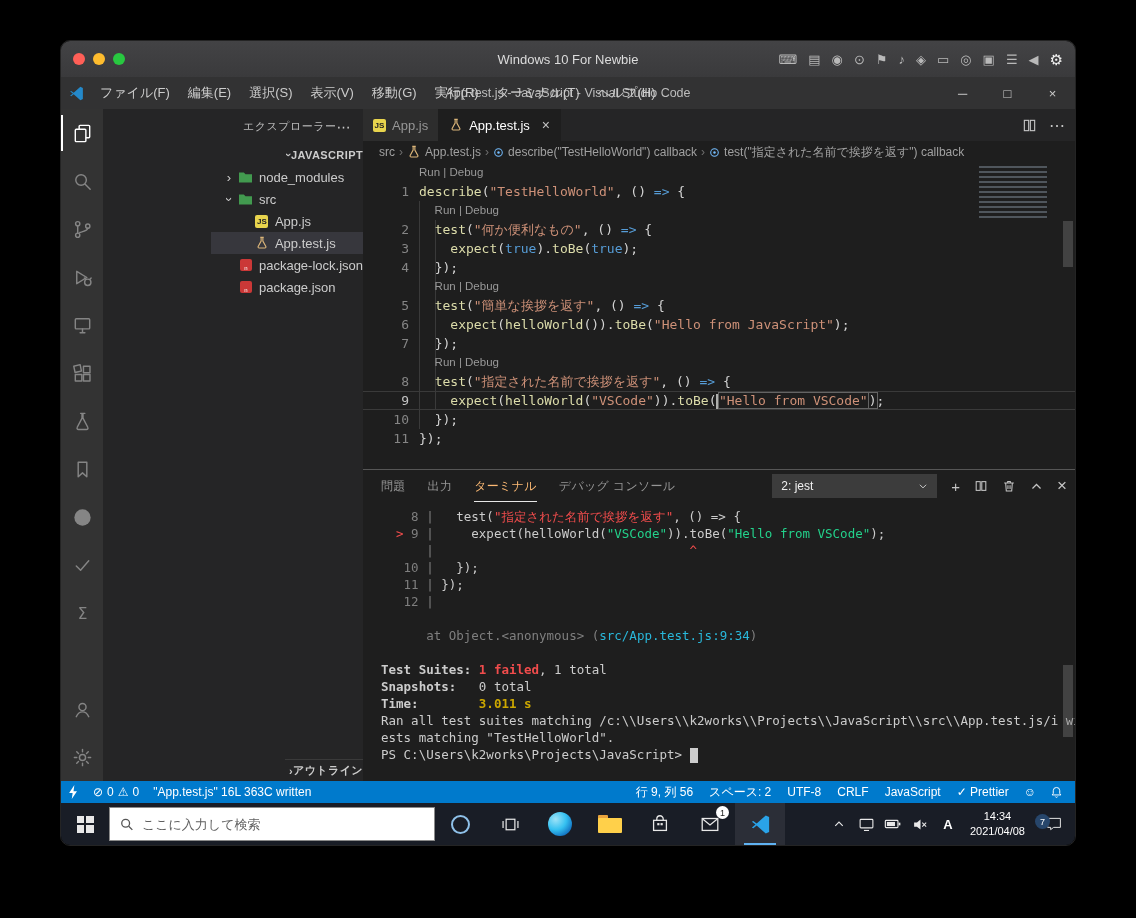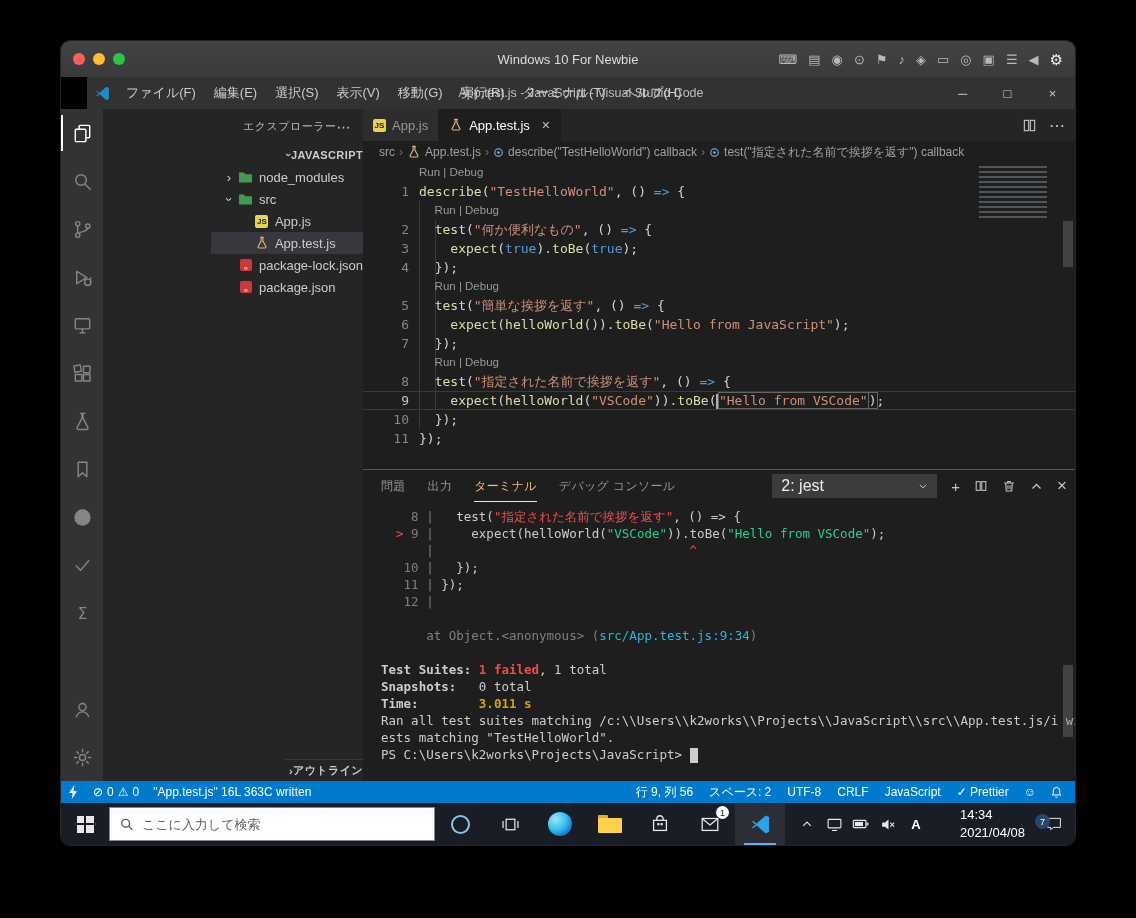--- a/index.html
+++ b/index.html
@@ -15,21 +15,21 @@
     display:flex; align-items:center; position:relative; padding:0 12px; }
   .lights { display:flex; gap:8px; }
   .light { width:12px; height:12px; border-radius:50%; }
   .light.red{ background:#ff5f57; } .light.yellow{ background:#febc2e; } .light.green{ background:#28c840; }
   .host-title { position:absolute; left:0; right:0; text-align:center; color:#dcdcdc; font-size:13px; pointer-events:none; }
   .host-icons { margin-left:auto; display:flex; gap:11px; align-items:center; z-index:2; }
   .hicon { color:#b9b9b9; font-size:13px; line-height:1; }
   .hicon:last-child { color:#f0f0f0; font-size:15px; }
 
   
-  .menubar { height:32px; background:#323233; flex:none; display:flex; align-items:center; position:relative;margin-left:26px; }
+  .menubar { height:32px; background:#323233; flex:none; display:flex; align-items:center; position:relative; }
   .vslogo { width:30px; display:flex; justify-content:center; }
   #menus { display:flex; z-index:2; }
   .menu-item { color:#cccccc; font-size:13px; padding:0 9px; line-height:32px; cursor:default; }
   .win-title { position:absolute; left:0; right:0; text-align:center; color:#bdbdbd; font-size:12.5px; pointer-events:none; }
   .win-controls { margin-left:auto; display:flex; z-index:2; }
   .wc { width:45px; height:32px; display:flex; align-items:center; justify-content:center; color:#cccccc; font-size:13px; }
 
   
   .main { flex:1; display:flex; min-height:0; }
   .activitybar { width:42px; background:var(--activitybar); display:flex; flex-direction:column; justify-content:space-between; flex:none; }
@@ -81,21 +81,21 @@
     background-size:68px 100%; background-repeat:no-repeat; }
   .vscroll { position:absolute; right:2px; width:10px; background:rgba(121,121,121,.4); }
   .ed-scroll { top:58px; height:46px; }
 
   
   .panel { height:312px; flex:none; border-top:1px solid #565656; display:flex; flex-direction:column; position:relative; background:#1e1e1e; }
   .panelhead { height:32px; display:flex; align-items:center; padding:0 8px 0 18px; flex:none; }
   .ptab { font-size:12px; color:#969696; margin-right:22px; line-height:30px; letter-spacing:.3px; }
   .ptab.active { color:#fdba74; border-bottom:1px solid #e7e7e7; }
   .phead-right { margin-left:auto; display:flex; align-items:center; gap:14px; color:#c5c5c5; }
-  .shell-select { width:165px; height:24px; background:#3c3c3c; border:1px solid #3c3c3c; color:#f0f0f0; font-size:16px; display:flex; align-items:center; padding:0 8px; justify-content:space-between; }
+  .shell-select { width:165px; height:24px; background:#3c3c3c; border:1px solid #3c3c3c; color:#f0f0f0; font-size:12px; display:flex; align-items:center; padding:0 8px; justify-content:space-between; }
   .picon { display:flex; align-items:center; font-size:15px; }
   .terminal { flex:1; padding:6px 0 0 18px; font-family:"DejaVu Sans Mono", monospace; font-size:12.5px; overflow:hidden; }
   .tline { white-space:pre; min-height:17px; line-height:17px; color:var(--t-white); }
   .c-g{color:var(--t-gray);} .c-w{color:var(--t-white);} .c-r{color:var(--t-red);} .c-gr{color:var(--t-green);}
   .c-c{color:var(--t-cyan);}
   .c-bw{color:var(--t-white);font-weight:bold;} .c-br{color:var(--t-red);font-weight:bold;}
   .c-bg{color:var(--t-green);font-weight:bold;} .c-by{color:var(--t-yellow);font-weight:bold;}
   .c-cur{display:inline-block;width:8px;height:15px;background:#cccccc;vertical-align:middle;}
   .pn-scroll { bottom:44px; height:72px; }
 
@@ -119,21 +119,21 @@
   .app-slot.active::after { content:""; position:absolute; bottom:0; left:9px; right:9px; height:2.5px; background:#5fb2f2; }
   .cortana { width:19px; height:19px; border:2px solid #8fc1e9; border-radius:50%; }
   .edge { width:24px; height:24px; border-radius:50%; background:radial-gradient(circle at 32% 30%, #9fe3f7, #35c1f1 45%, #0b62b8 85%); }
   .folder-ic { position:relative; width:24px; height:18px; }
   .folder-ic .ftab { position:absolute; left:0; top:0; width:10px; height:5px; background:#e8a33d; border-radius:1px; }
   .folder-ic .fbody { position:absolute; left:0; top:3px; width:24px; height:15px; background:#ffd04a; border-radius:1px; }
   .badge-mail { position:absolute; top:3px; right:6px; width:13px; height:13px; background:#fff; color:#222; border-radius:50%; font-size:9px; display:flex; align-items:center; justify-content:center; }
   .tb-tray { margin-left:auto; display:flex; align-items:center; gap:0; }
   .tray-ic { width:27px; display:flex; align-items:center; justify-content:center; color:#e8e8e8; font-size:12px; height:100%; }
   .ime { font-size:13px; font-weight:bold; color:#ffffff; width:28px; text-align:center; }
-  .clock { color:#ffffff; font-size:13px; line-height:1.35; padding:0 8px;margin-left:22px; }
+  .clock { text-align:center; color:#ffffff; font-size:11px; line-height:1.35; padding:0 8px; }
   .tb-notif { width:42px; display:flex; align-items:center; justify-content:center; position:relative; }
   .badge-notif { position:absolute; left:2px; bottom:4px; min-width:15px; height:15px; background:#27466b; color:#fff; border-radius:50%; font-size:9px; display:flex; align-items:center; justify-content:center; }
   svg { display:block; }
 </style>
 </head>
 <body>
 
 <div class="stage">
   <div class="vmwindow">
 

